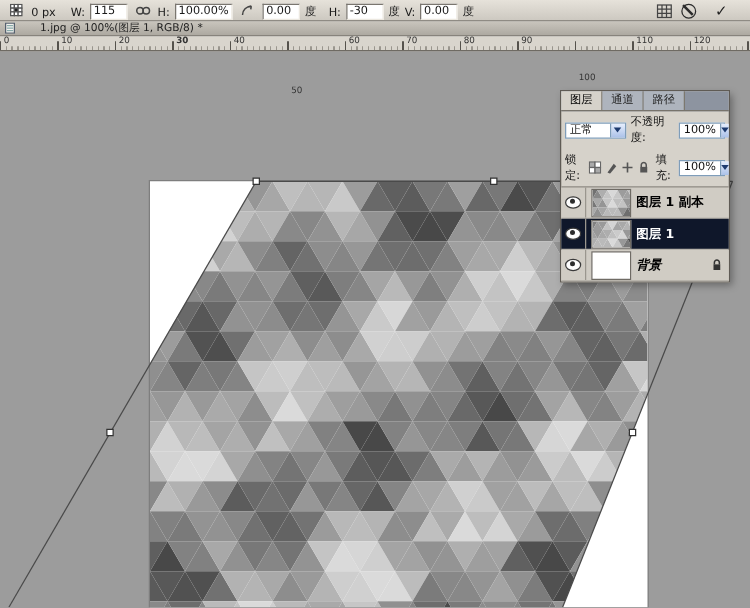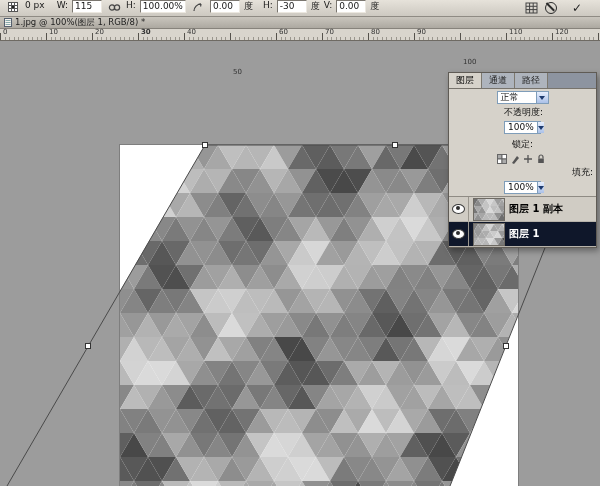--- a/index.html
+++ b/index.html
@@ -6,40 +6,40 @@
   body{
     width:600px;height:486px;position:relative;overflow:hidden;
     font-family:"DejaVu Sans","Liberation Sans",sans-serif;
     background:#9c9c9c;
   }
   
   .options-bar{
     position:absolute;top:0;left:0;width:600px;height:17px;box-sizing:border-box;
     background:linear-gradient(#e6e2da,#cdc9c1);
     border-bottom:1px solid #8f8b84;
-    display:flex;align-items:flex-start;gap:4px;padding:0 5px;
+    display:flex;align-items:flex-end;gap:4px;padding:0 5px;
     font-size:9px;color:#1a1a1a;white-space:nowrap;
   }
   .field{
     background:#fff;border:1px solid;border-color:#7a766f #ece8e0 #ece8e0 #7a766f;
     height:11px;line-height:11px;padding:0 2px;min-width:24px;display:inline-block;
     font-size:9px;
   }
   .lbl{font-size:9px;}
   .spacer{flex:1;}
   .icon-btn{display:inline-flex;align-items:center;justify-content:center;width:16px;height:15px;}
   .cancel-circle{position:relative;width:10px;height:10px;border:1.5px solid #2b2b2b;border-radius:50%;}
   .cancel-circle::after{content:"";position:absolute;left:-1px;top:3.6px;width:11px;height:1.5px;background:#2b2b2b;transform:rotate(45deg);}
   .check{font-size:12px;font-weight:bold;color:#1f1f1f;line-height:12px;}
   
   .title-bar{
     position:absolute;top:17px;left:0;width:600px;height:12px;box-sizing:border-box;
     background:linear-gradient(#c9c5bd,#adA9a1);
     border-bottom:1px solid #87837c;
-    display:flex;align-items:center;gap:3px;padding:0 4px;
+    display:flex;align-items:center;gap:20px;padding:0 4px;
     font-size:8.5px;color:#222;
   }
   
   .ruler{
     position:absolute;top:29px;left:0;width:600px;height:12px;box-sizing:border-box;
     background-color:#d9d5cd;border-bottom:1px solid #6e6a63;
     background-image:
       repeating-linear-gradient(to right,#55524c 0 1px,transparent 1px 46px),
       repeating-linear-gradient(to right,#9a968e 0 1px,transparent 1px 4.6px);
     background-size:100% 7px,100% 3px;
@@ -50,28 +50,28 @@
   
   .canvas{position:absolute;top:41px;left:0;width:600px;height:445px;overflow:hidden;}
   .document{position:absolute;left:120px;top:104px;width:398px;height:341px;background:#fff;box-shadow:0 0 0 1px rgba(90,90,90,.45);}
   .pattern-wrap{
     position:absolute;left:120px;top:104px;width:398px;height:341px;
     clip-path:polygon(85px 0px,398px 0px,398px 170px,330px 341px,0px 341px,0px 146px);
   }
   .transform-overlay{position:absolute;left:0;top:0;width:600px;height:445px;pointer-events:none;}
   
   .layers-panel{
-    position:absolute;top:72px;left:448px;width:149px;z-index:10;box-sizing:border-box;
+    position:absolute;top:72px;left:448px;width:136px;z-index:10;box-sizing:border-box;
     background:#d6d2ca;border:1px solid #5f5b55;box-shadow:2px 3px 6px rgba(0,0,0,.35);
     font-size:9px;color:#111;
   }
   .panel-tabs{display:flex;background:#8d94a0;border-bottom:1px solid #77736c;height:15px;}
   .tab{padding:0 7px;line-height:14px;background:#aeb4bd;border-right:1px solid #7c786f;color:#222;}
   .tab.active{background:#d6d2ca;color:#000;}
-  .panel-row{display:flex;align-items:center;gap:2px;padding:2px 3px;flex-direction:column;}
+  .panel-row{display:flex;align-items:center;gap:2px;padding:2px 3px;}
   .combo{display:inline-flex;align-items:stretch;background:#fff;border:1px solid #7f9db9;height:13px;box-sizing:border-box;}
   .combo .val{padding:0 3px;line-height:11px;font-size:9px;flex:1;}
   .combo .btn{width:11px;background:linear-gradient(#e6eefd,#abc1e8);border-left:1px solid #7f9db9;display:flex;align-items:center;justify-content:center;}
   .tri{width:0;height:0;border:3px solid transparent;border-top:4px solid #1d3a6e;margin-top:3px;}
   .lock-icons{display:flex;align-items:center;gap:2px;margin-right:2px;}
   .lock-icons span{display:inline-flex;width:11px;height:11px;align-items:center;justify-content:center;}
   .layer-list{border-top:1px solid #8f8b84;background:#d0ccc4;}
   .layer-row{display:flex;align-items:center;height:24px;border-bottom:1px solid #b7b3ab;}
   .layer-row.selected{background:#0f172a;}
   .layer-row.selected .lname{color:#fff;}
@@ -878,14 +878,27 @@
             <polygon points="20,14 28,14 24,21" fill="rgb(152,152,152)"></polygon>
             <polygon points="24,21 28,14 32,21" fill="rgb(120,120,120)"></polygon>
             <polygon points="28,14 36,14 32,21" fill="rgb(77,77,77)"></polygon>
             <polygon points="32,21 36,14 40,21" fill="rgb(93,93,93)"></polygon>
             <polygon points="36,14 44,14 40,21" fill="rgb(100,100,100)"></polygon>
             <polygon points="40,21 44,14 48,21" fill="rgb(131,131,131)"></polygon>
             <polygon points="44,14 52,14 48,21" fill="rgb(152,152,152)"></polygon>
           </svg></span>
       <span class="lname">图层 1</span>
     </div>
+    <div class="layer-row">
+      <span class="eye-cell">
+          <span class="eye"></span>
+        </span>
+      <span class="thumb" style="background:#fff;"></span>
+      <span class="lname italic">背景</span>
+      <span class="row-lock">
+        <svg width="9" height="10">
+            <path d="M2.5,4.5 V3 a2,2 0 0 1 4,0 V4.5" fill="none" stroke="#333" stroke-width="1.2"></path>
+            <rect x="1.8" y="4.5" width="5.4" height="4.5" fill="#333"></rect>
+          </svg>
+      </span>
+    </div>
   </div>
 </div>
 
 </body></html>

